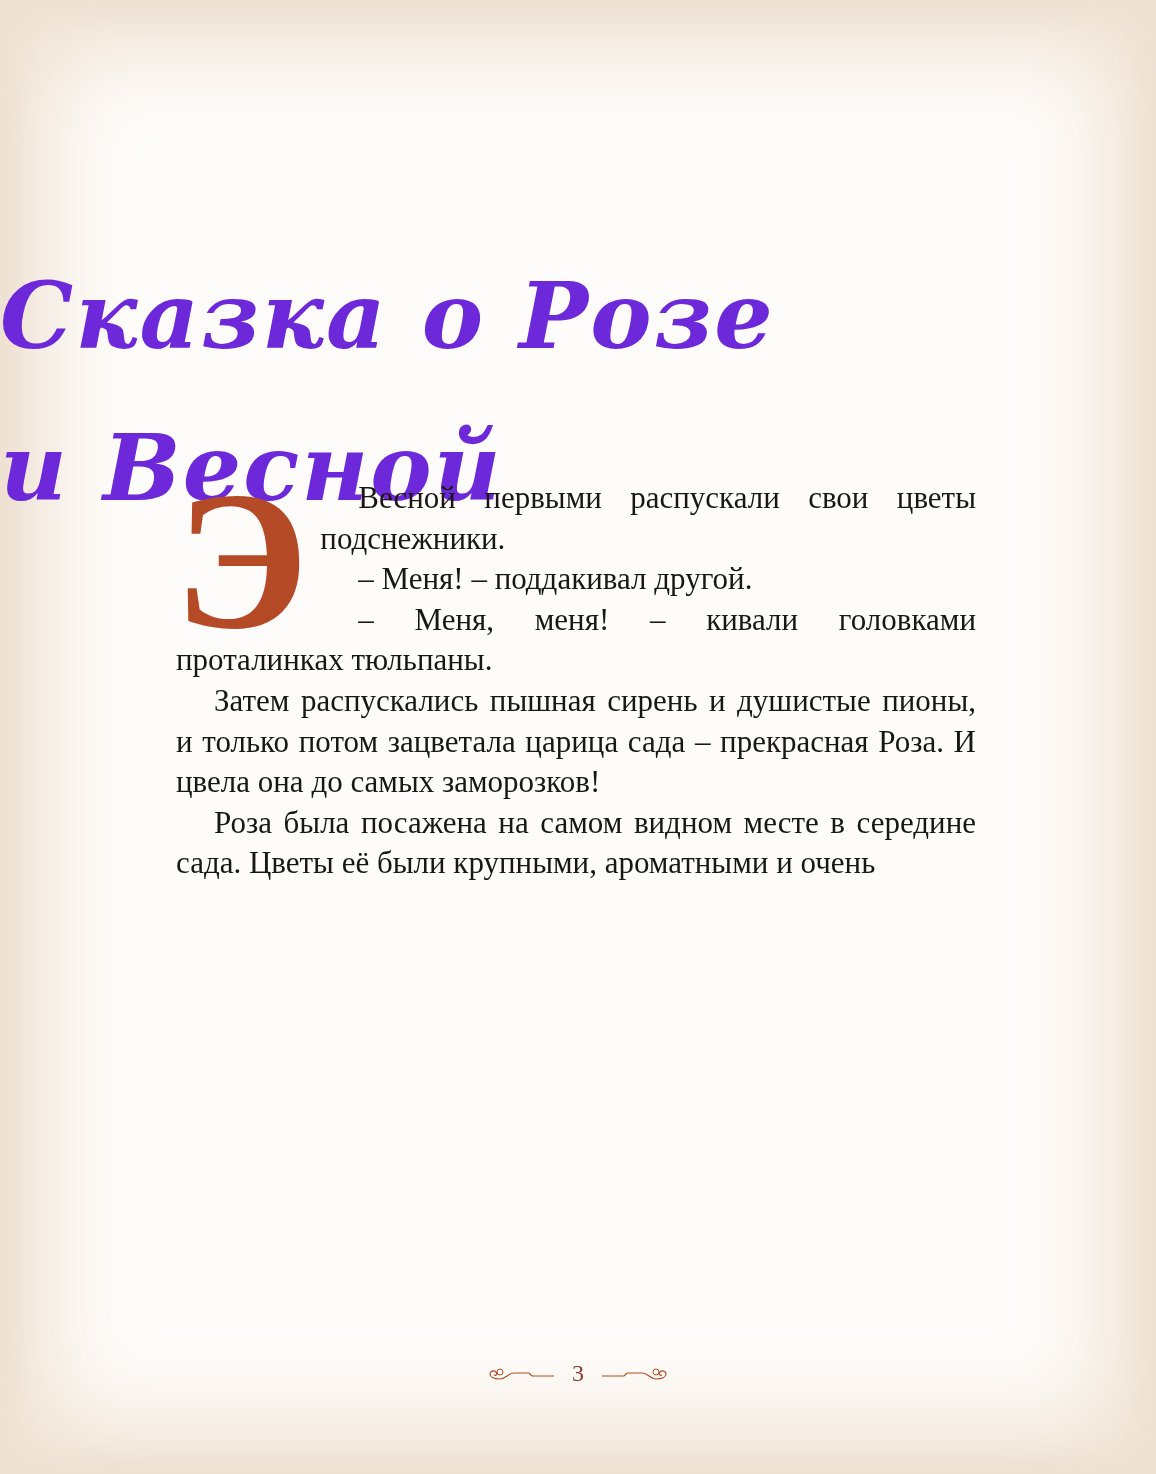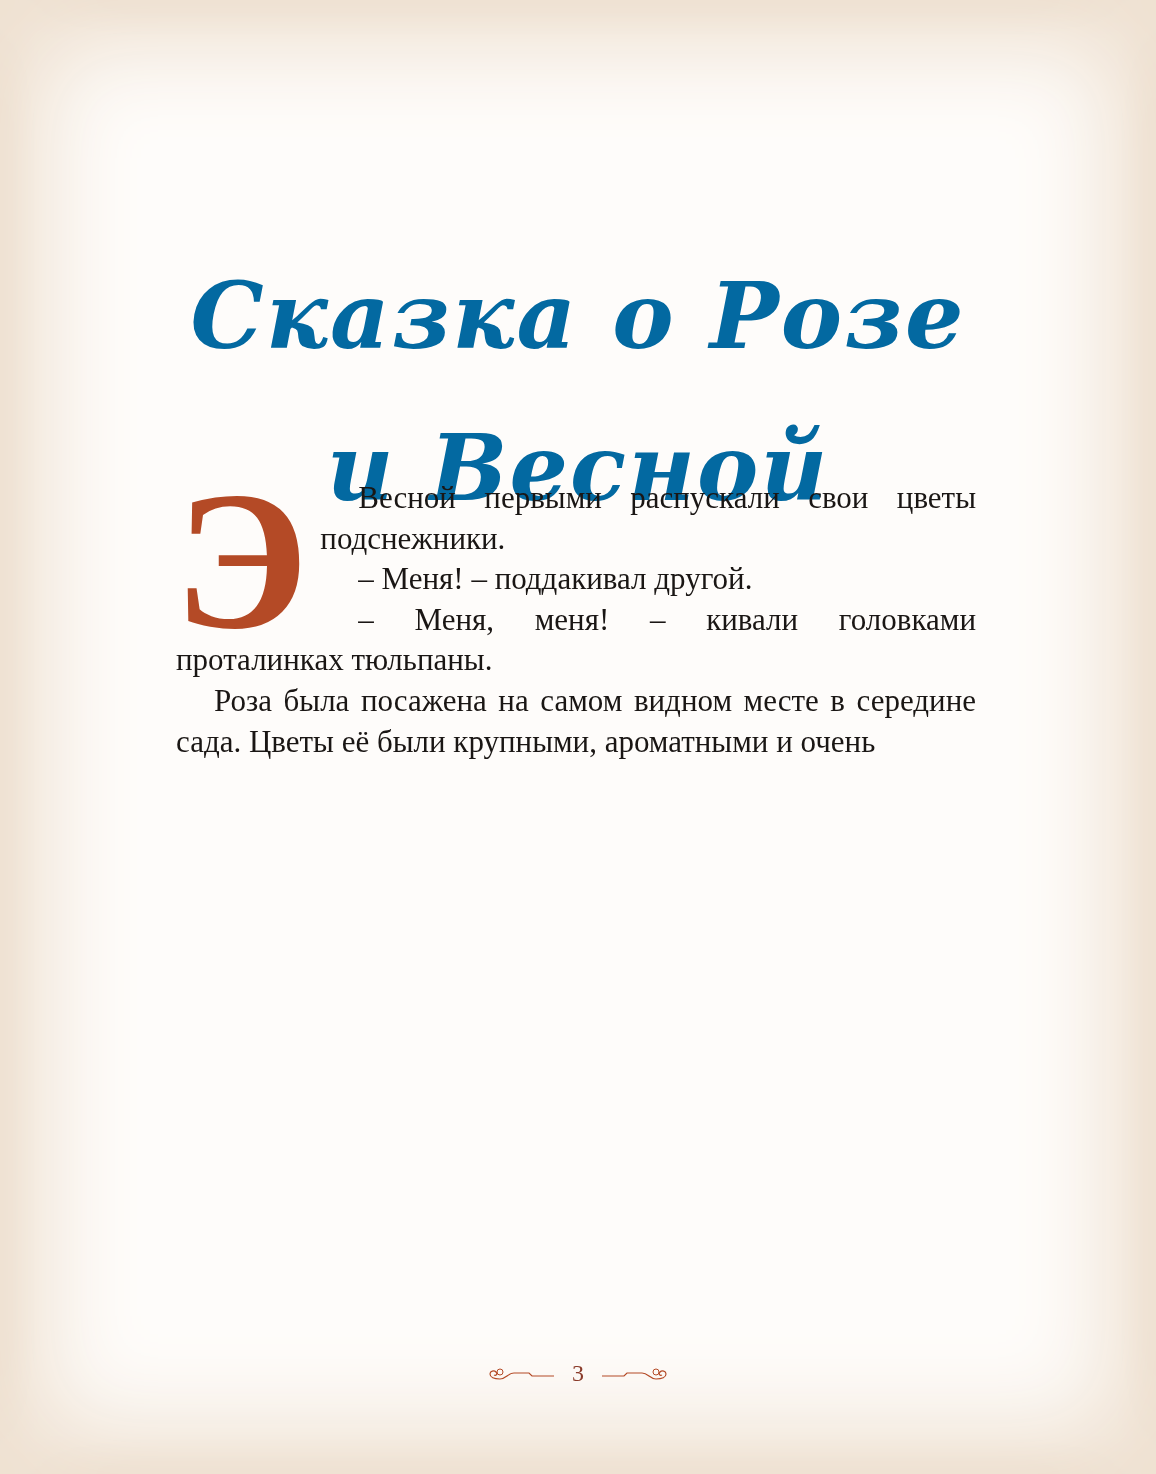--- a/index.html
+++ b/index.html
@@ -8,22 +8,22 @@
     background: #ecdccb;
   }
   .page {
     position: relative;
     width: 1156px; height: 1474px;
     background: #fefcfa;
     box-shadow: inset 0 0 90px 50px #efe2d3, inset 0 0 30px 10px #e9d6c2;
   }
   .title {
     position: absolute; left: 0; right: 0; top: 178px;
-    text-align: center;
-    color: #0369a1;
+    text-align: left;
+    color: #6d28d9;
     font-family: "DejaVu Serif", serif;
     font-style: italic;
     font-size: 92px;
     line-height: 152px;
     letter-spacing: 2px;
   }
   .title .line { display: block; }
   .body {
     position: absolute; left: 176px; top: 478px; width: 800px;
     font-family: "Liberation Serif", serif;
@@ -61,20 +61,21 @@
   <h1 class="title">
     <span class="line">Сказка о Розе</span>
     <span class="line">и Весной</span>
   </h1>
 
   <div class="body">
     <p class="noindent"><span class="dropcap">Э</span></p>
     <p>Весной первыми распускали свои цветы подснежники.</p>
     <p>– Меня! – поддакивал другой.</p>
     <p>– Меня, меня! – кивали головками проталинках тюльпаны.</p>
+    <p>Затем распускались пышная сирень и душистые пионы, и только потом зацветала царица сада – прекрасная Роза. И цвела она до самых заморозков!</p>
     <p>Роза была посажена на самом видном месте в середине сада. Цветы её были крупными, ароматными и очень</p>
   </div>
 
   <div class="folio">
     <svg class="orn" viewBox="0 0 70 18">
       <path d="M68 11 H46 L43 8 H28 C22 8 20 14 14 14 C8 14 4 12 4 9 C4 6 8 5 10 7 C12 9 10 11 8 10" fill="none" stroke="#b44a26" stroke-width="1.2"></path>
       <circle cx="14" cy="7" r="3" fill="none" stroke="#b44a26" stroke-width="1"></circle>
     </svg>
     <span>3</span>
     <svg class="orn" viewBox="0 0 70 18" style="transform: scaleX(-1);">

